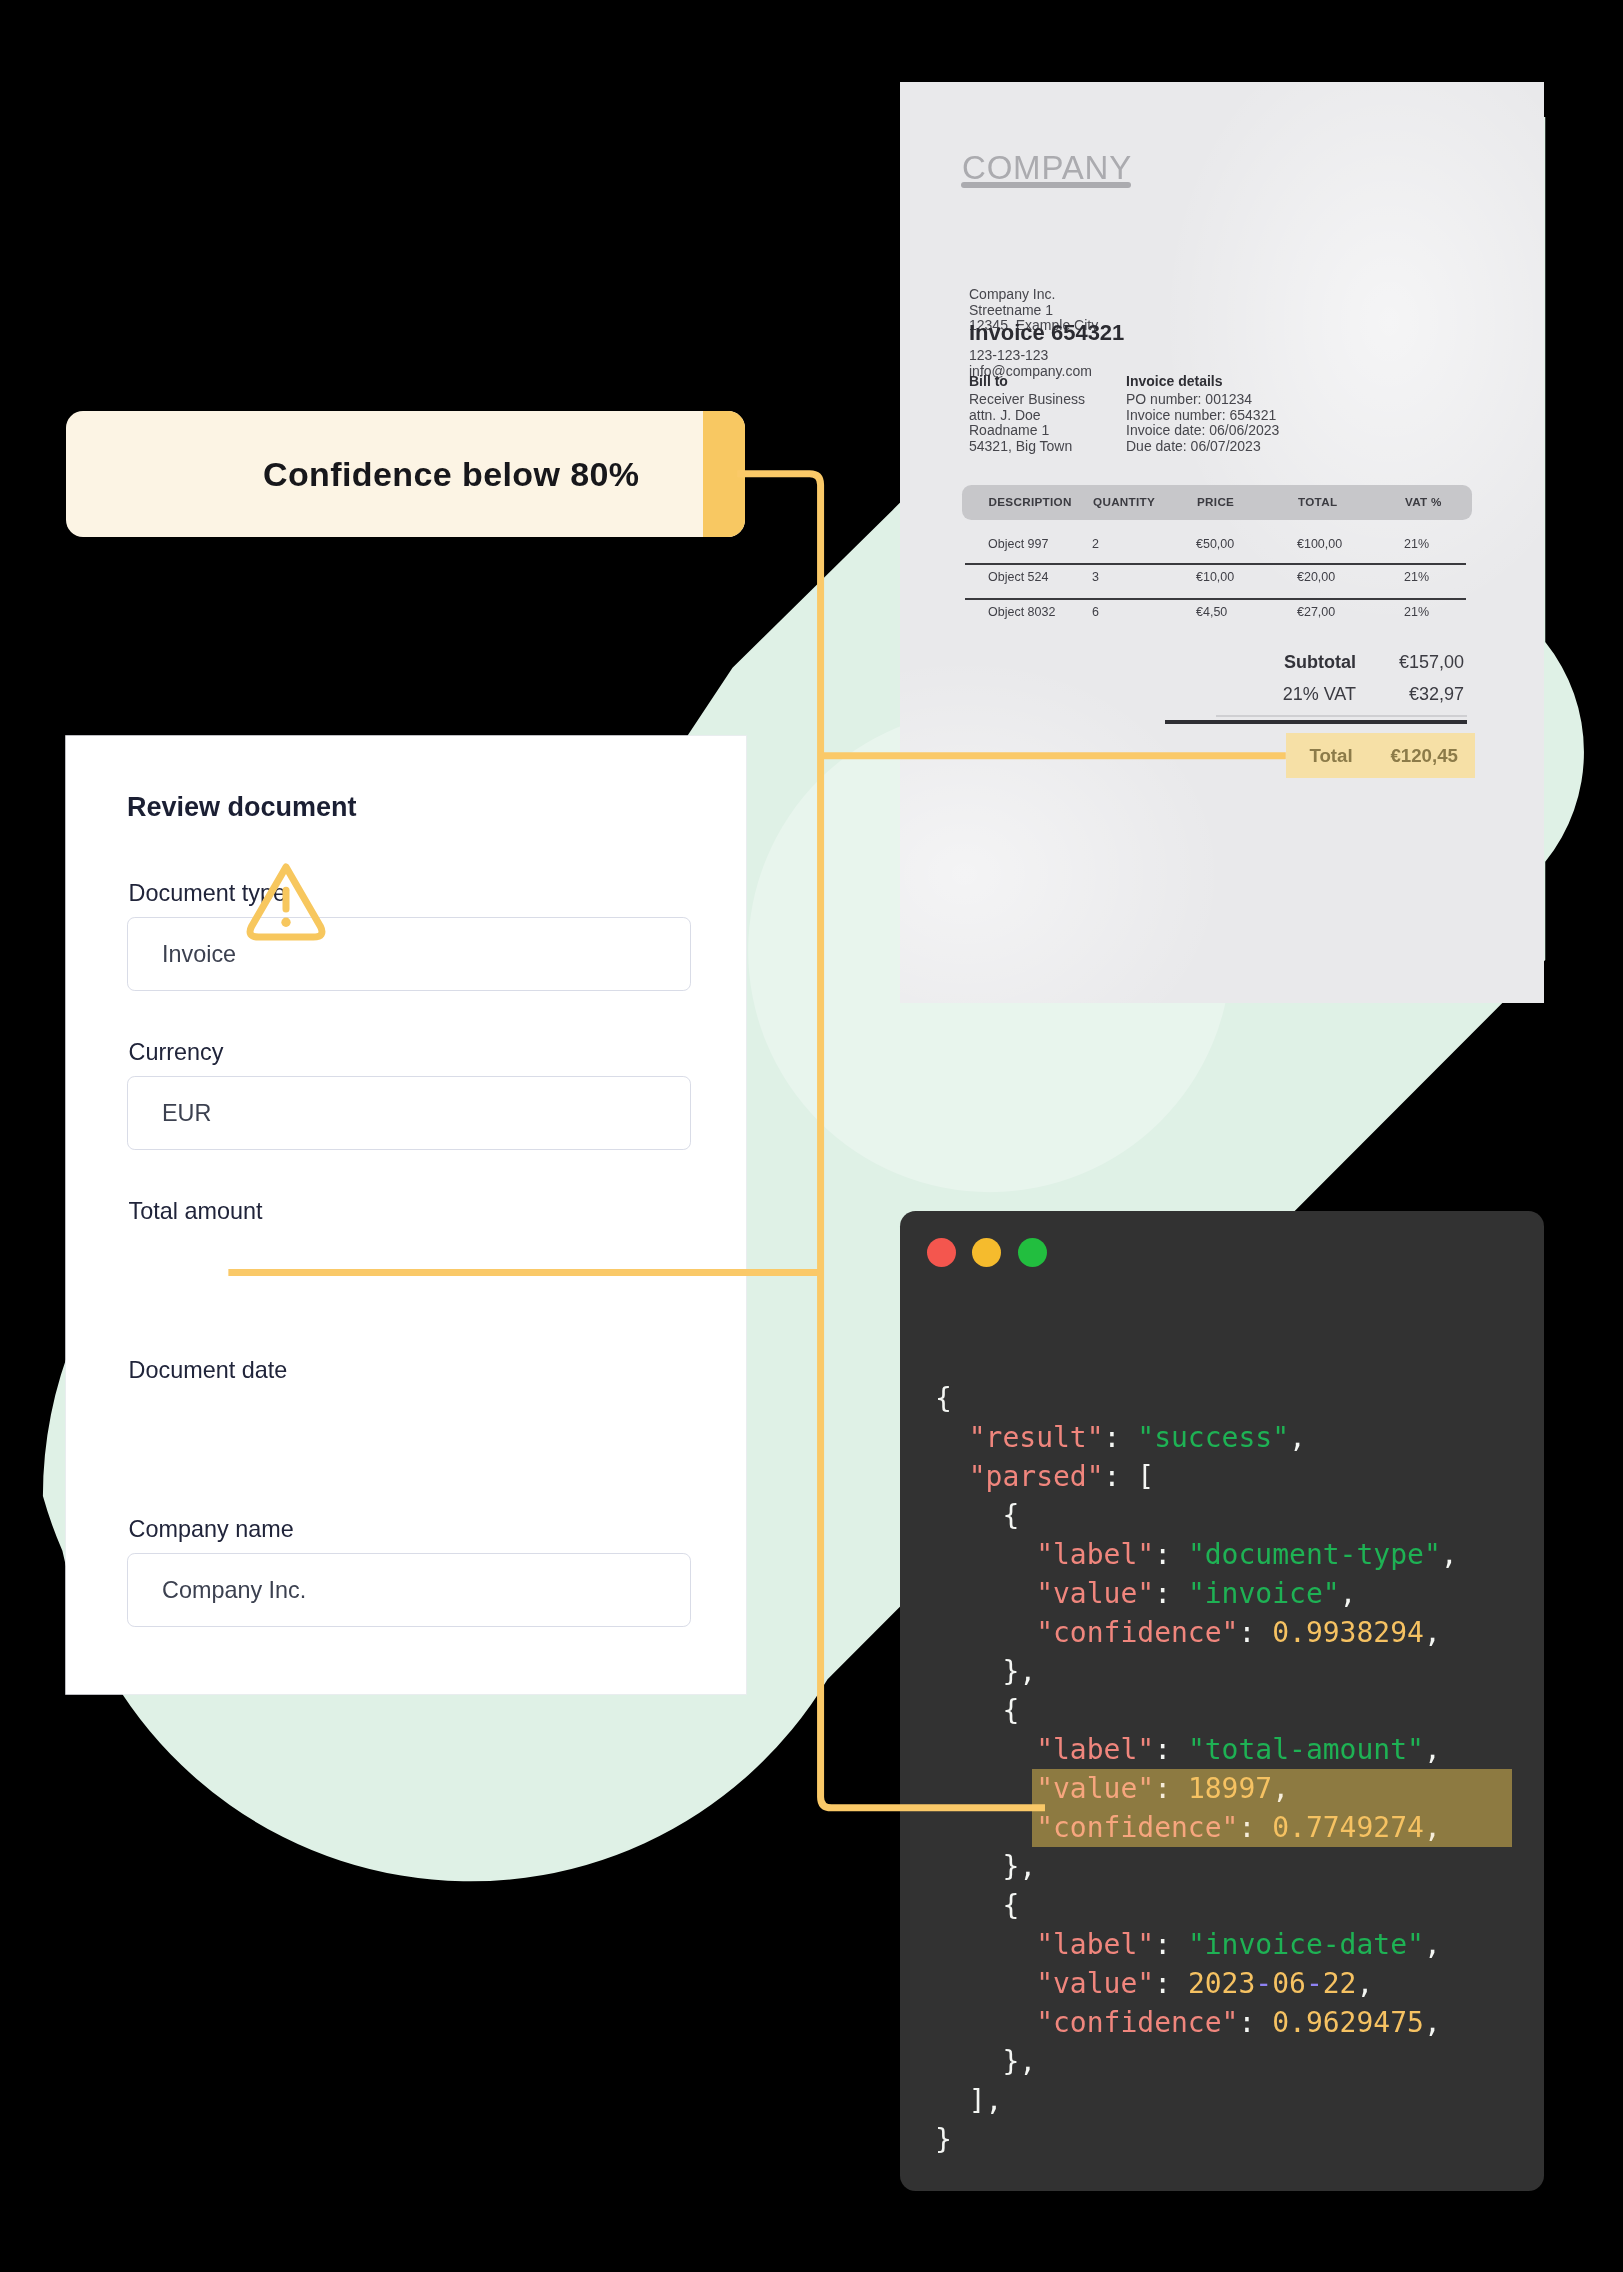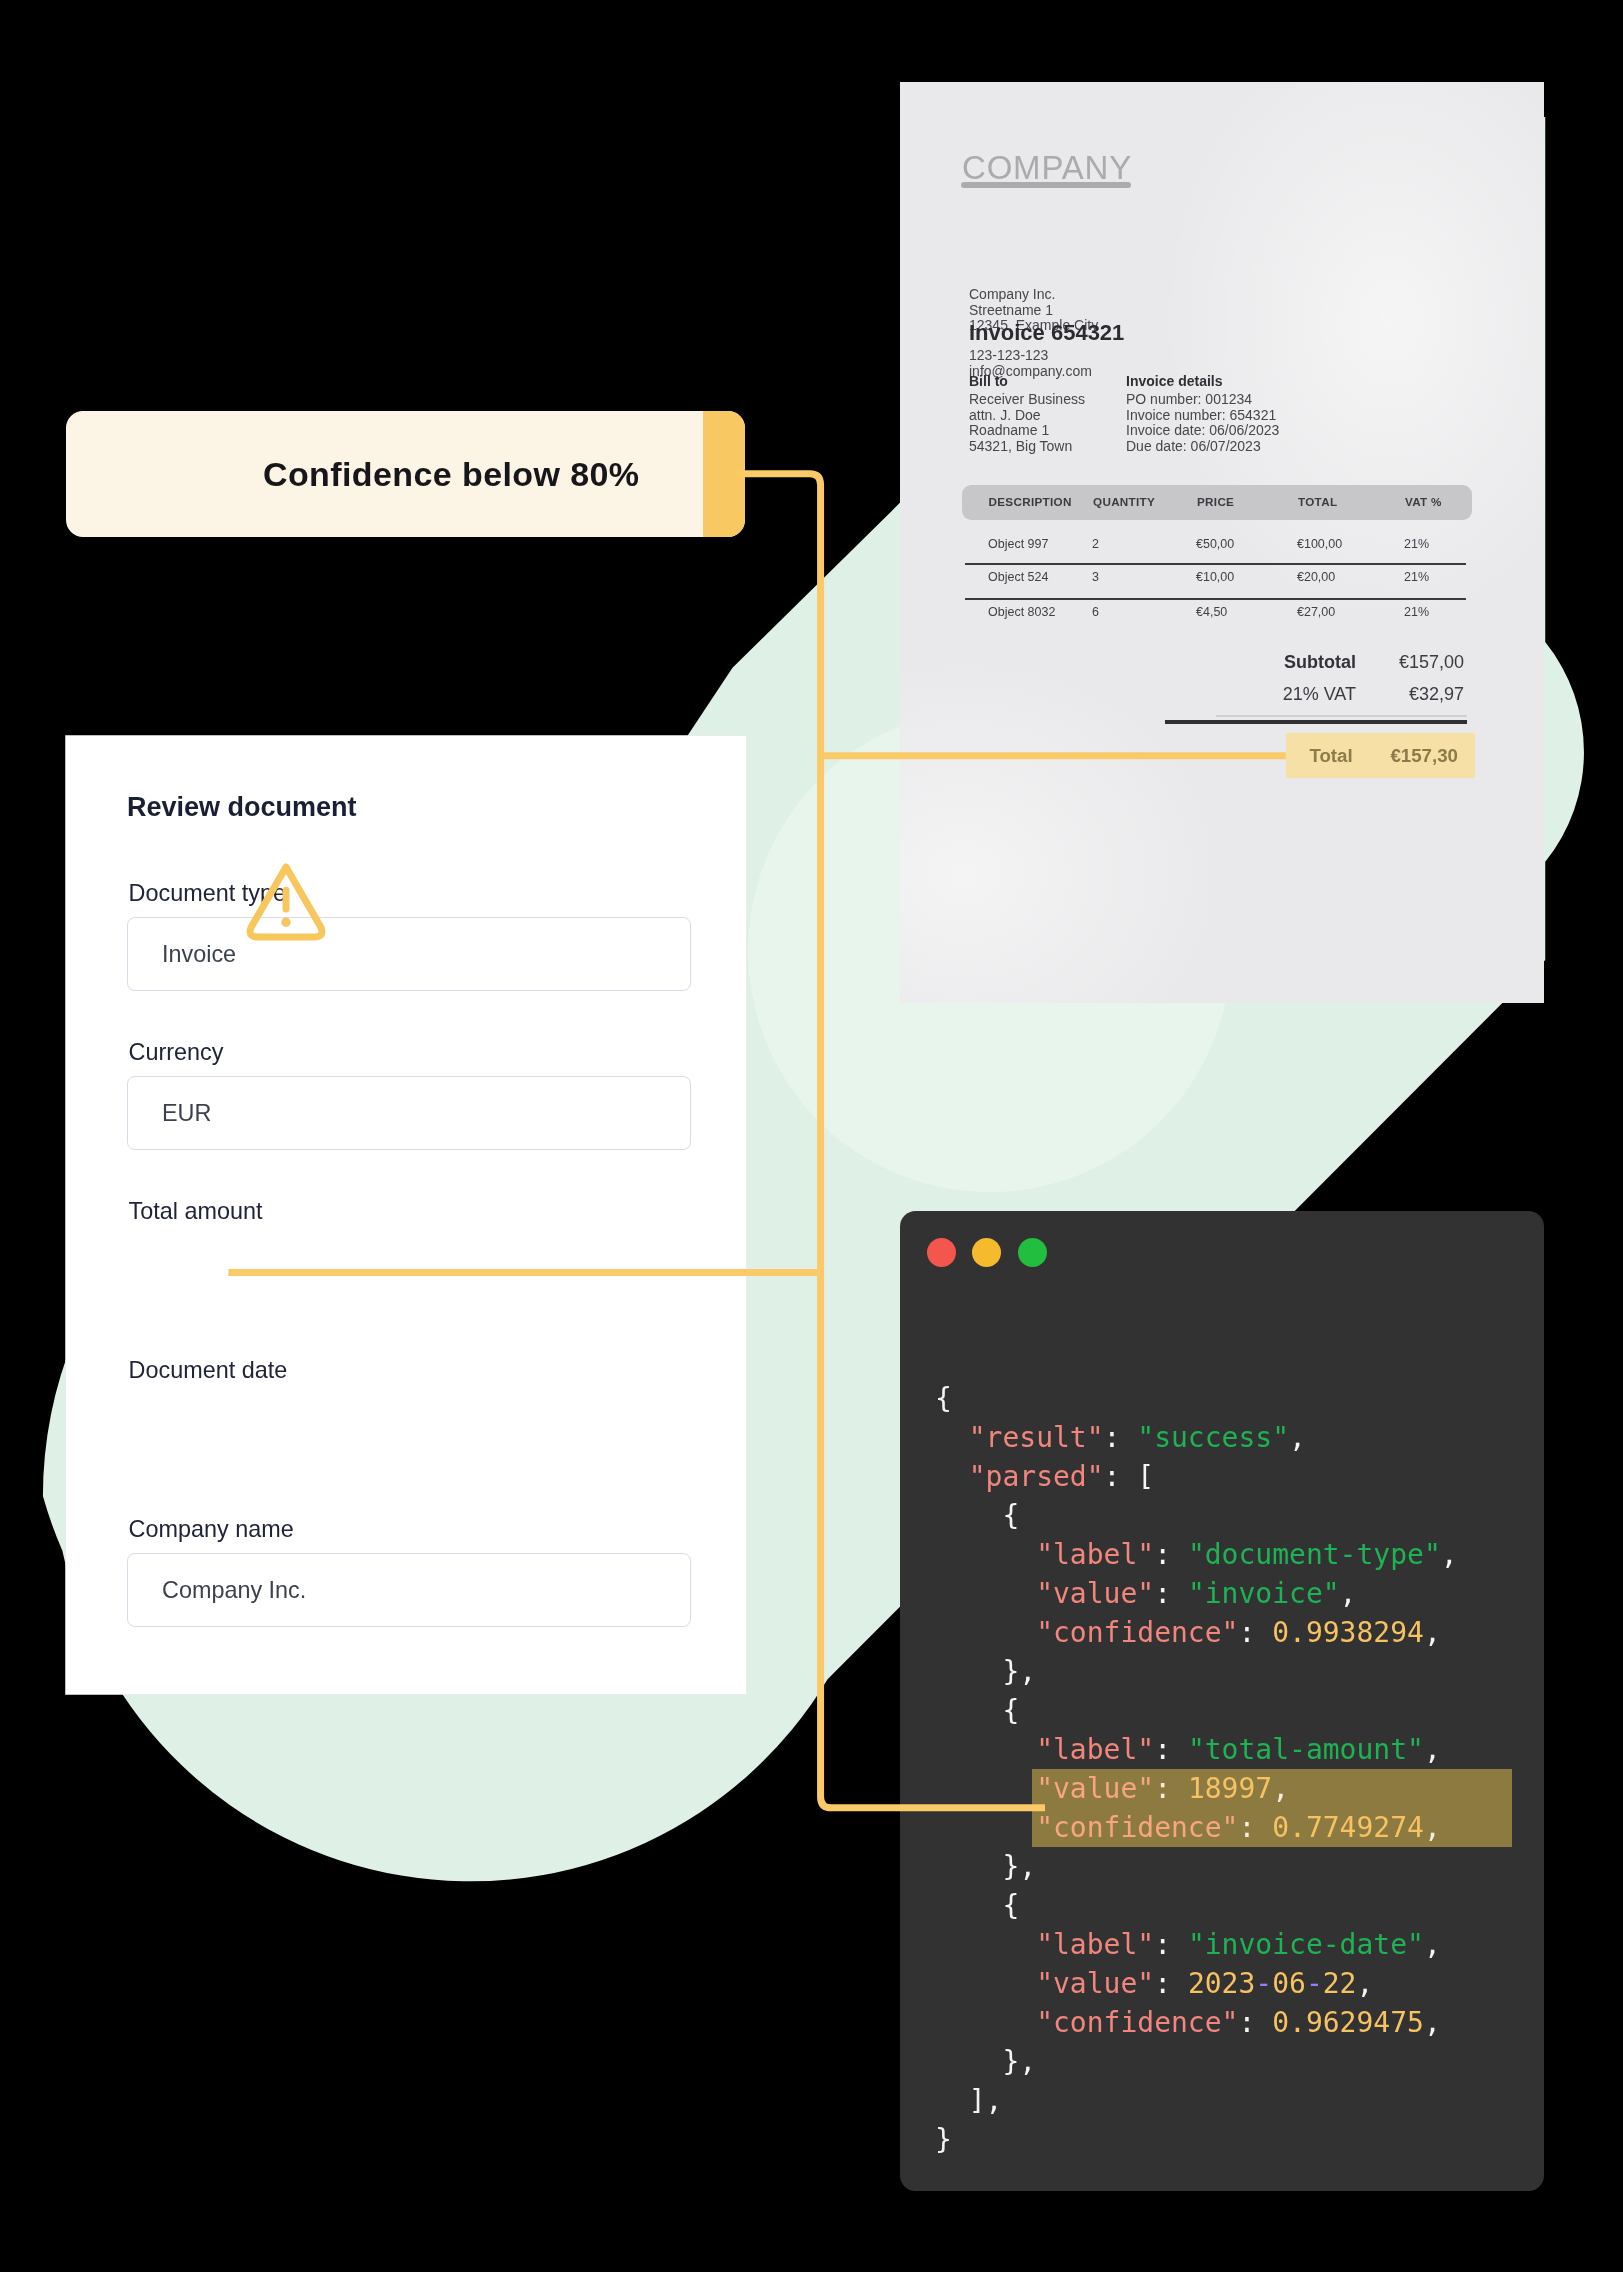--- a/index.html
+++ b/index.html
@@ -173,21 +173,21 @@
       </div>
 
     <div class="sum lab" style="right:188px;top:570px;">Subtotal</div>
     <div class="sum" style="right:80px;top:570px;">€157,00</div>
     <div class="sum" style="right:188px;top:602px;">21% VAT</div>
     <div class="sum" style="right:80px;top:602px;">€32,97</div>
     <div id="thin-line"></div>
     <div id="thick-line"></div>
     <div id="total-box">
       <span class="tl">Total</span>
-      <span class="tv">€157,30</span>
+      <span class="tv">€120,45</span>
     </div>
   </div>
 
   <div id="form-panel">
     <div id="form-title">Review document</div>
     <div id="form-fields">
         <div class="field" style="top: 144px;">
           <div class="flabel">Document type</div>
           <div class="input">
             <span>Invoice</span>

